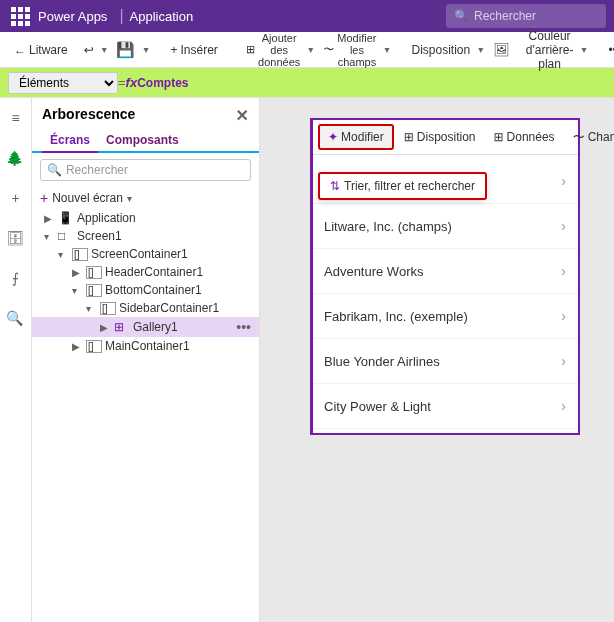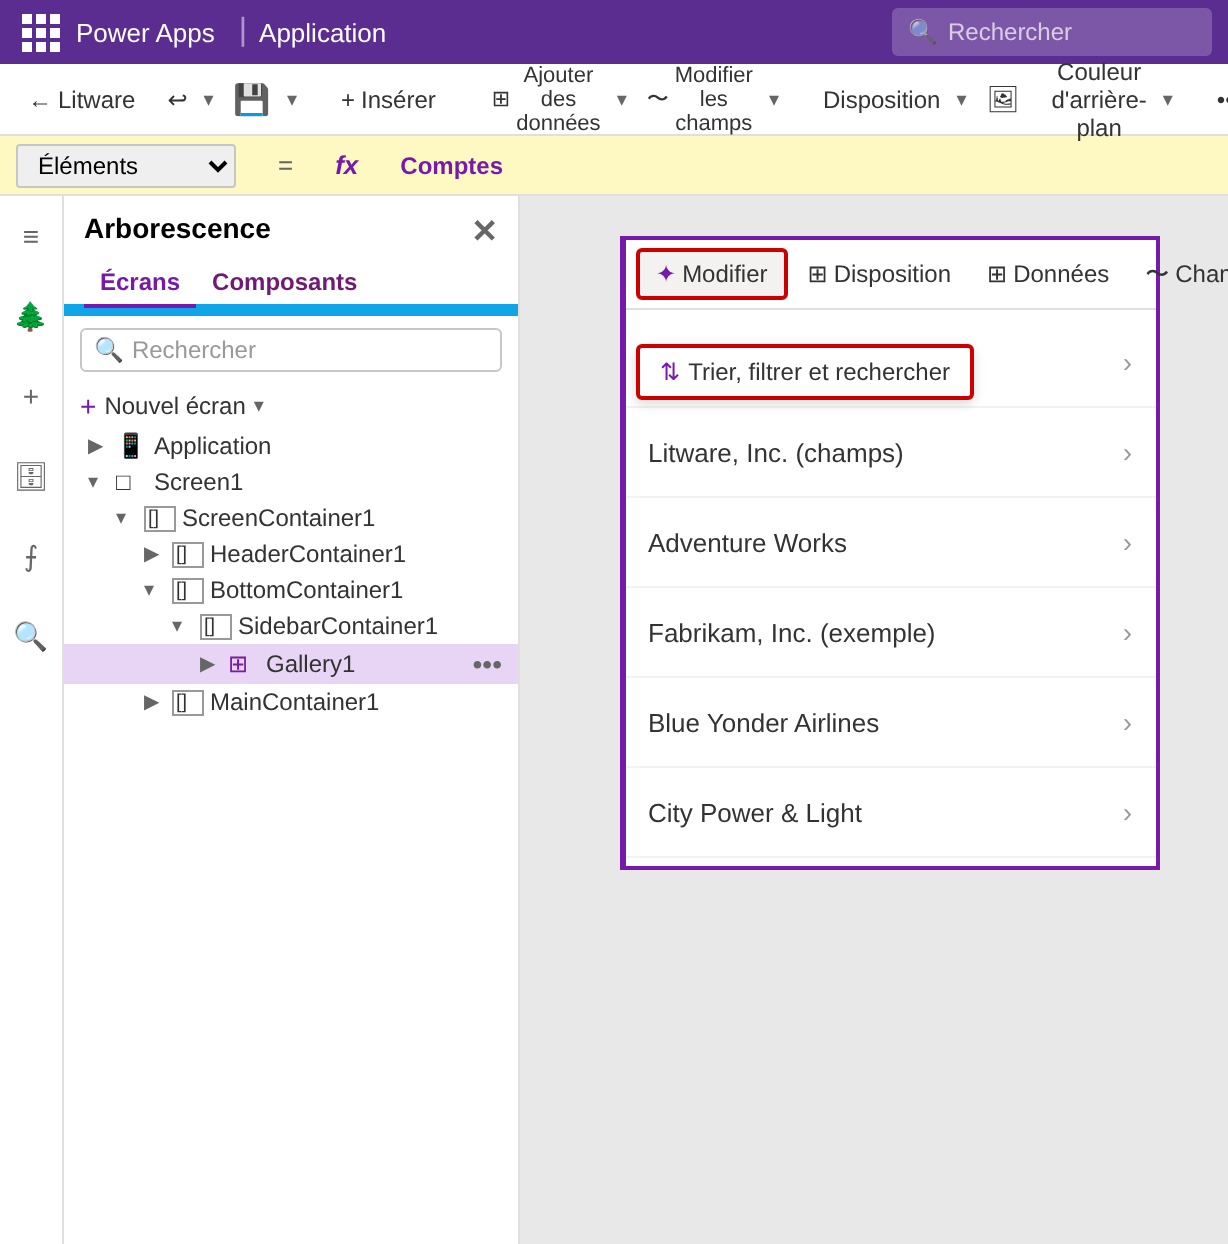--- a/index.html
+++ b/index.html
@@ -56,27 +56,27 @@
     .toolbar-btn {
       display: flex; align-items: center; gap: 3px;
       padding: 3px 6px; border-radius: 3px; cursor: pointer;
       color: #333; font-size: 12px; border: none; background: none;
     }
     .toolbar-sep { width: 1px; height: 20px; background: #e1dfdd; margin: 0 4px; }
     .toolbar-chevron { font-size: 10px; color: #666; }
 
     
     .formula-bar {
-      background: #fef9c3;
+      background: #bef264;
       display: flex;
       align-items: center;
       height: 30px;
       border-bottom: 1px solid #e1dfdd;
       padding: 0 8px;
-      gap: 21px;
+      gap: 0;
     }
     .formula-select {
       border: 1px solid #c8c6c4; border-radius: 2px;
       padding: 2px 6px; font-size: 12px; height: 22px; width: 110px;
     }
     .formula-eq { color: #666; font-size: 13px; }
     .formula-fx { color: #7719aa; font-style: italic; font-size: 13px; font-weight: 600; }
     .formula-value { color: #7719aa; font-size: 12px; font-weight: 600; }
 
     
@@ -115,21 +115,21 @@
       display: flex;
       align-items: flex-start;
       justify-content: space-between;
       padding: 8px 10px 4px;
       font-size: 14px;
       font-weight: 600;
     }
     .tree-close { cursor: pointer; color: #666; font-size: 16px; }
     .tree-tabs {
       display: flex;
-      border-bottom: 6px solid #0ea5e9;
+      border-bottom: 2px solid #0ea5e9;
       padding: 0 10px;
     }
     .tree-tab {
       padding: 4px 8px; font-size: 12px; cursor: pointer; color: #701a75;
       border-bottom: 2px solid transparent; margin-bottom: -2px; font-weight: bold;
     }
     .tree-tab.active { color: #7719aa; border-bottom-color: #7719aa; font-weight: 600; }
     .tree-search {
       margin: 6px 8px;
       display: flex; align-items: center;

